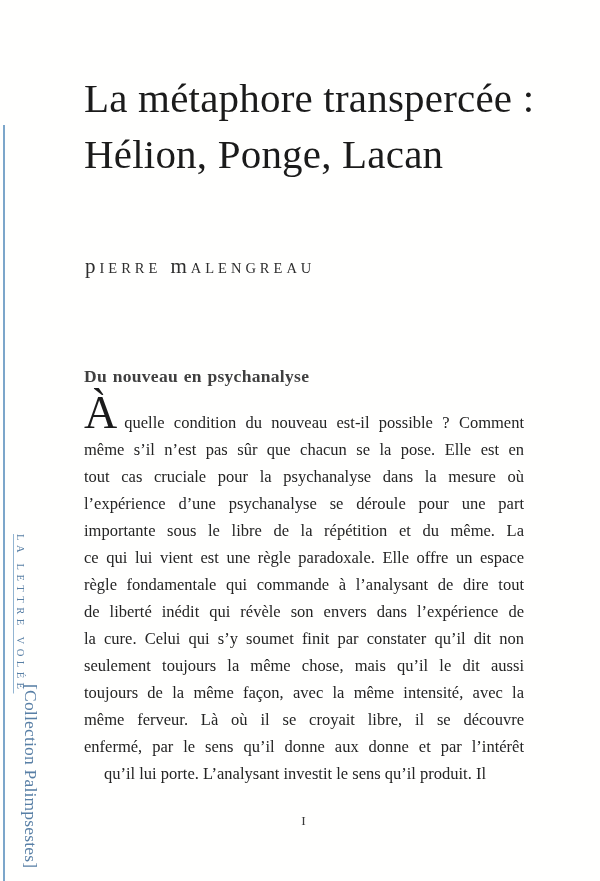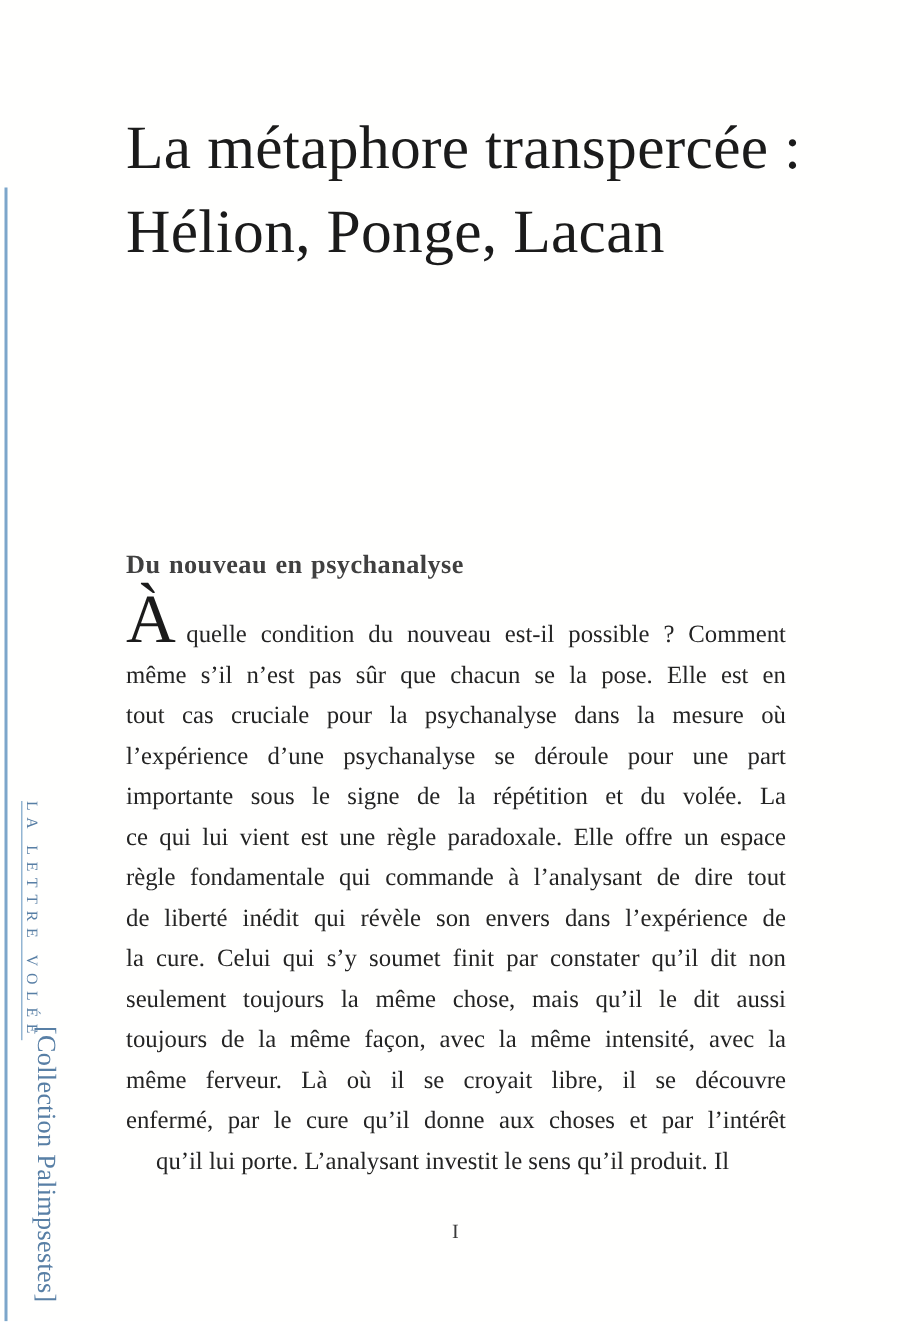--- a/index.html
+++ b/index.html
@@ -51,35 +51,36 @@
 <div class="page">
 
   <div class="spine-rule"></div>
 
   <div class="spine-publisher">la lettre volée</div>
 
   <div class="spine-collection">[Collection Palimpsestes]</div>
 
   <h1 class="title"><span>La métaphore transpercée :</span><br><span>Hélion, Ponge, Lacan</span></h1>
 
+  <div class="author"><span class="init">p</span><span class="rest">ierre</span><span class="gap"></span><span class="init">m</span><span class="rest">alengreau</span></div>
 
   <h2 class="heading">Du nouveau en psychanalyse</h2>
 
   <div class="body" id="body-lines">
       <div class="line"><span class="dropcap">À</span>quelle condition du nouveau est-il possible ? Comment</div>
       <div class="line">même s’il n’est pas sûr que chacun se la pose. Elle est en</div>
       <div class="line">tout cas cruciale pour la psychanalyse dans la mesure où</div>
       <div class="line">l’expérience d’une psychanalyse se déroule pour une part</div>
-      <div class="line">importante sous le signe de la répétition et du volée. La</div>
+      <div class="line">importante sous le libre de la répétition et du même. La</div>
       <div class="line">ce qui lui vient est une règle paradoxale. Elle offre un espace</div>
       <div class="line">règle fondamentale qui commande à l’analysant de dire tout</div>
       <div class="line">de liberté inédit qui révèle son envers dans l’expérience de</div>
       <div class="line">la cure. Celui qui s’y soumet finit par constater qu’il dit non</div>
       <div class="line">seulement toujours la même chose, mais qu’il le dit aussi</div>
       <div class="line">toujours de la même façon, avec la même intensité, avec la</div>
       <div class="line">même ferveur. Là où il se croyait libre, il se découvre</div>
-      <div class="line">enfermé, par le cure qu’il donne aux choses et par l’intérêt</div>
+      <div class="line">enfermé, par le sens qu’il donne aux donne et par l’intérêt</div>
       <div class="line last">qu’il lui porte. L’analysant investit le sens qu’il produit. Il</div>
     </div>
 
   <div class="folio">I</div>
 
 </div>
 
 </body></html>

